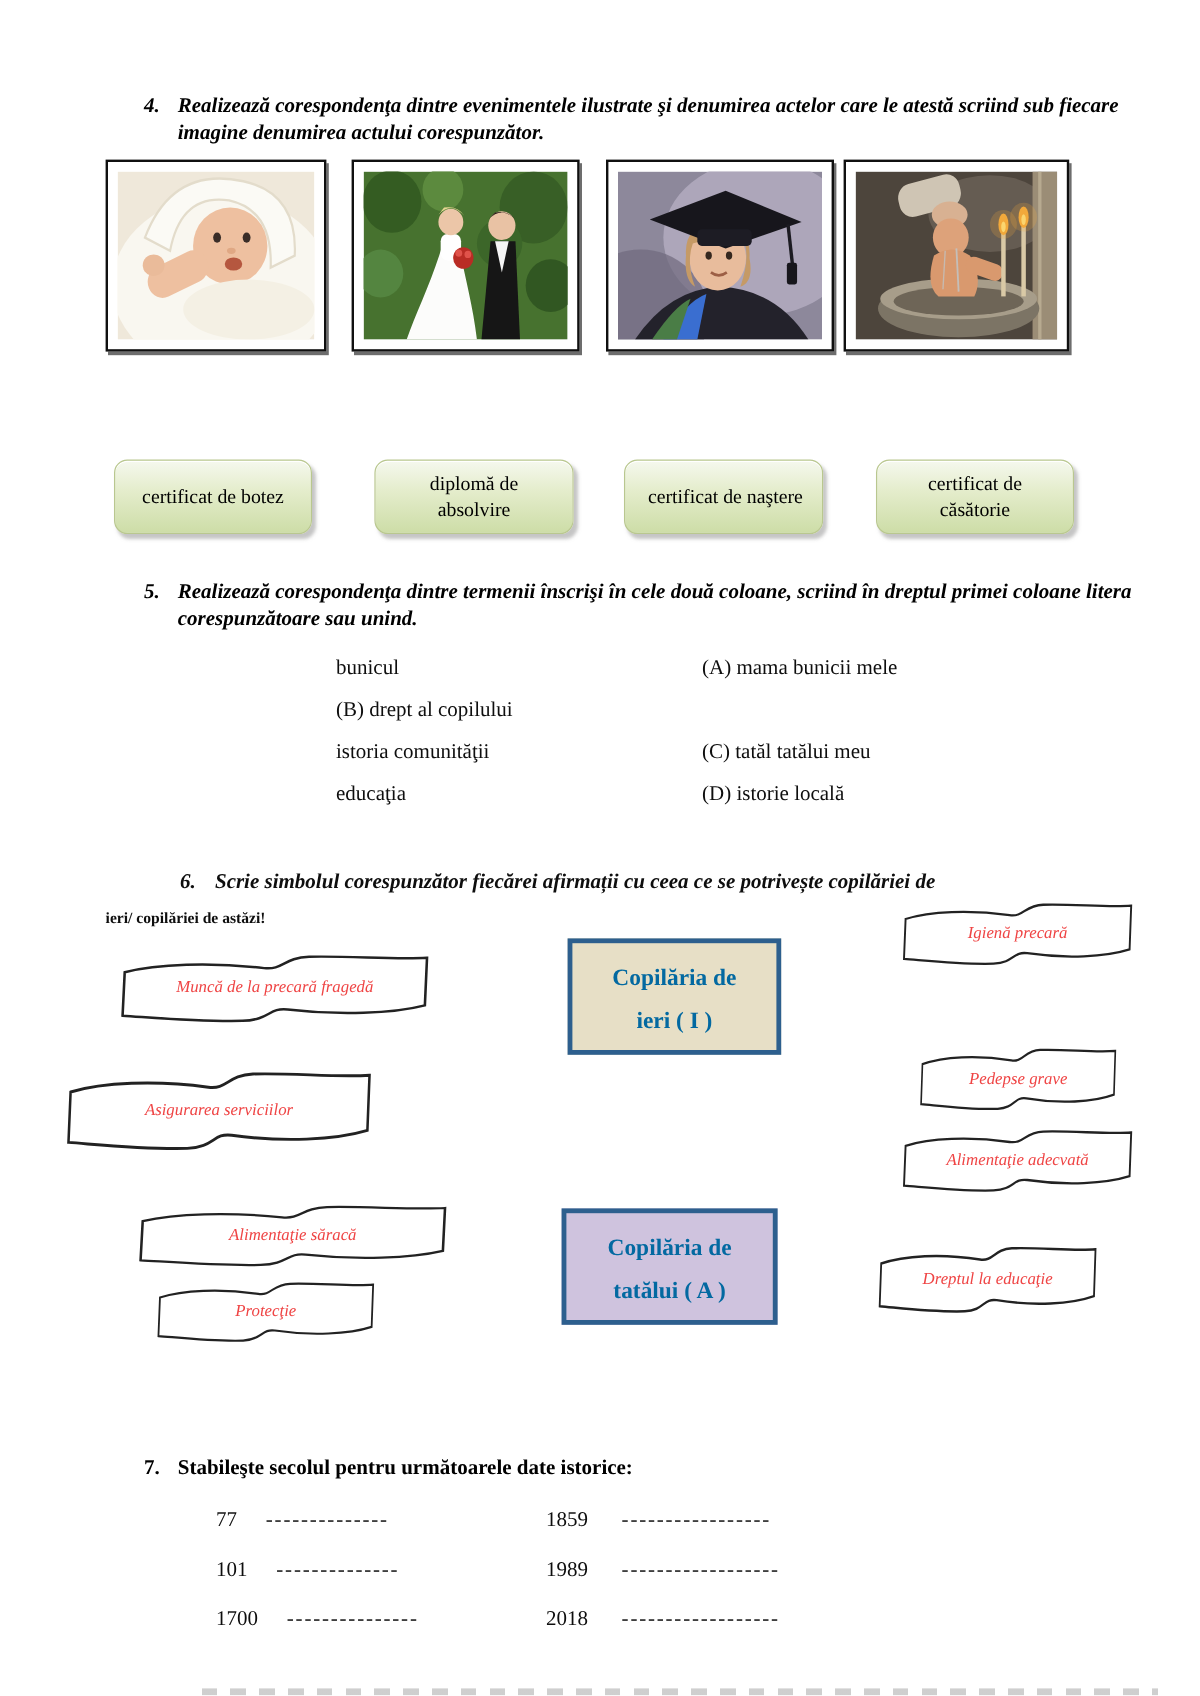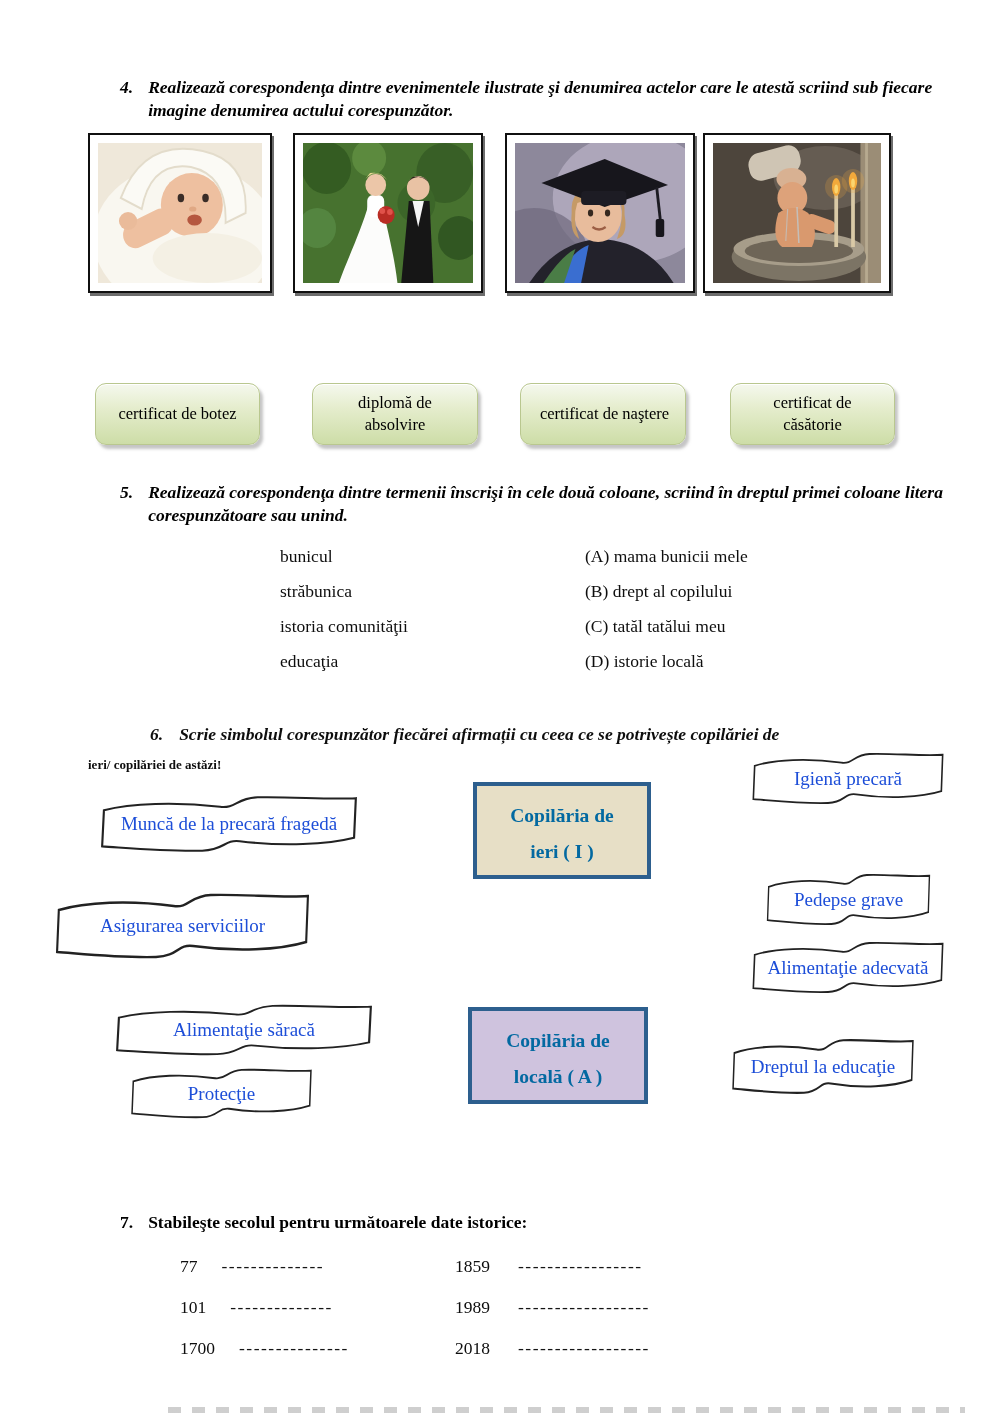--- a/index.html
+++ b/index.html
@@ -54,21 +54,21 @@
   .match-section { position:absolute; left:280px; top:546px; font-size:17.5px; }
   .match-row  { display:flex; height:35px; align-items:flex-start; }
   .match-left { width:305px; }
 
   
   .banner { position:absolute; }
   .banner svg { position:absolute; left:0; top:0; width:100%; height:100%; }
   .banner-label {
     position:absolute; left:4%; right:4%; top:0; bottom:0;
     display:flex; align-items:center; justify-content:center;
-    font-size:19px; color:#1d4ed8; white-space:nowrap;
+    font-size:14px; color:#ef4444; white-space:nowrap;font-style:italic;
   }
   #banner-munca      { left:95px;  top:793px;  width:268px; height:62px; }
   #banner-asigurarea { left:50px;  top:890px;  width:265px; height:72px; }
   #banner-alim-saraca{ left:110px; top:1002px; width:268px; height:56px; }
   #banner-protectie  { left:127px; top:1066px; width:189px; height:55px; }
   #banner-igiena     { left:748px; top:750px;  width:200px; height:57px; }
   #banner-pedepse    { left:763px; top:871px;  width:171px; height:57px; }
   #banner-alim-adecv { left:748px; top:939px;  width:200px; height:57px; }
   #banner-dreptul    { left:728px; top:1036px; width:190px; height:61px; }
 
@@ -207,21 +207,20 @@
     <span class="q-num">5.</span>
     <span>Realizează corespondenţa dintre termenii înscrişi în cele două coloane, scriind în dreptul primei coloane litera corespunzătoare sau unind.</span>
   </div>
 
   <div class="match-section">
     <div class="match-row">
       <span class="match-left">bunicul</span>
       <span class="match-right">(A) mama bunicii mele</span>
     </div>
     <div class="match-row">
-      <span class="match-left">străbunica</span>
       <span class="match-right">(B) drept al copilului</span>
     </div>
     <div class="match-row">
       <span class="match-left">istoria comunităţii</span>
       <span class="match-right">(C) tatăl tatălui meu</span>
     </div>
     <div class="match-row">
       <span class="match-left">educaţia</span>
       <span class="match-right">(D) istorie locală</span>
     </div>
@@ -282,21 +281,21 @@
     </svg>
     <span class="banner-label">Dreptul la educaţie</span>
   </div>
 
   <div class="sort-box" id="box-ieri">
     <div>Copilăria de</div>
     <div>ieri ( I )</div>
   </div>
   <div class="sort-box" id="box-astazi">
     <div>Copilăria de</div>
-    <div>locală ( A )</div>
+    <div>tatălui ( A )</div>
   </div>
 
   <div class="q-heading upright" id="q7-heading">
     <span class="q-num">7.</span>
     <span>Stabileşte secolul pentru următoarele date istorice:</span>
   </div>
 
   <div class="dates">
     <div class="date-row">
       <span class="date-left">

